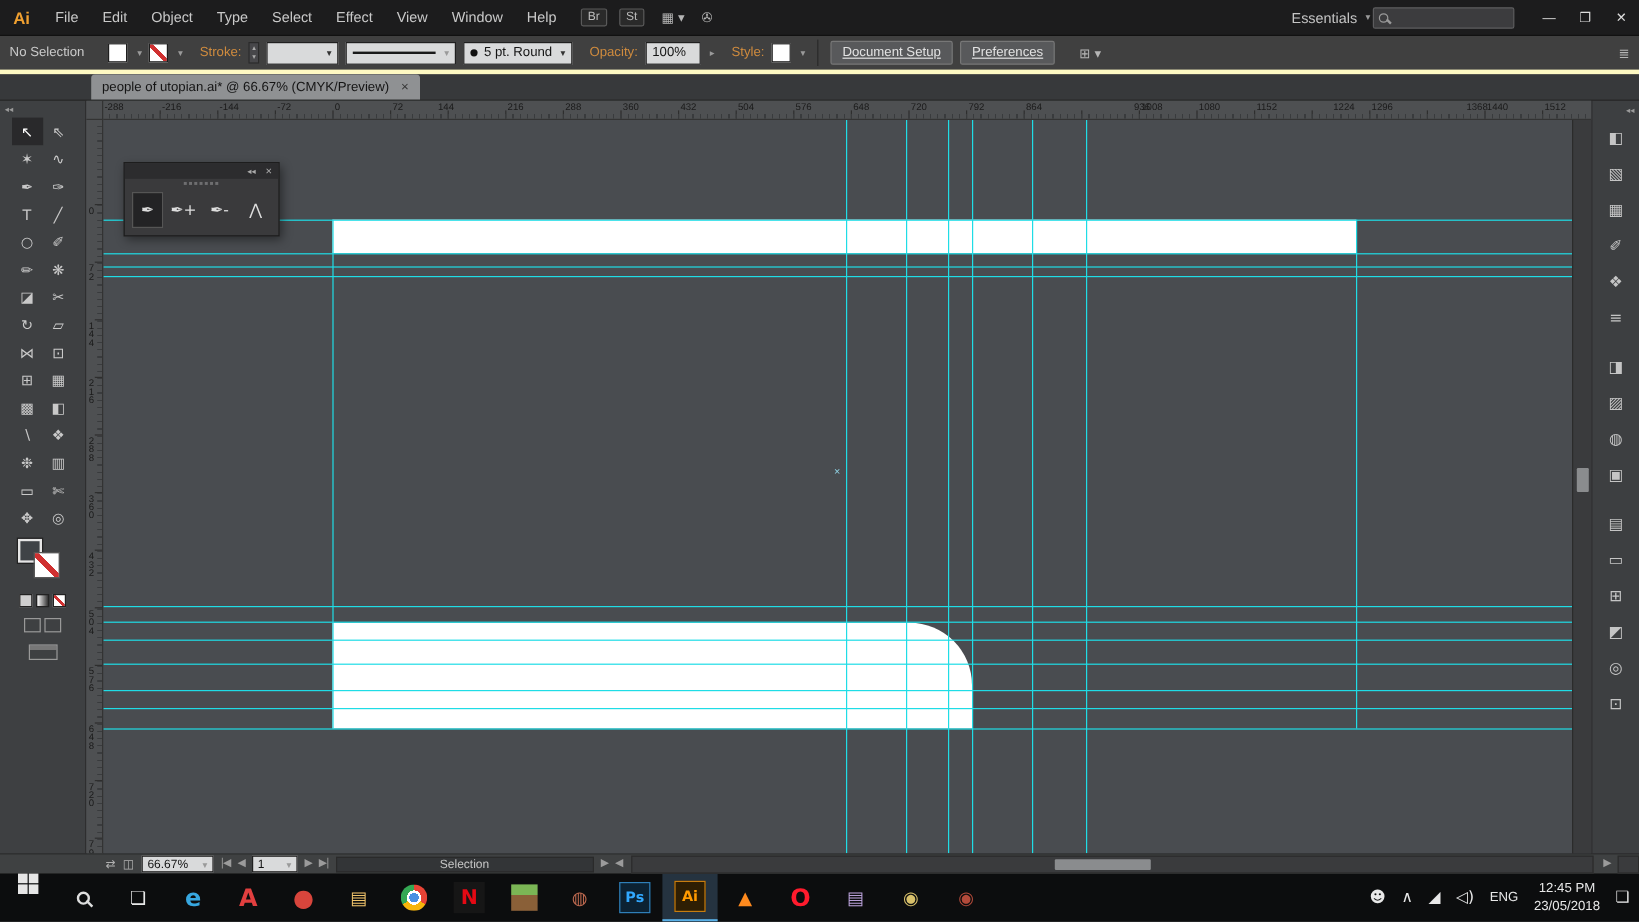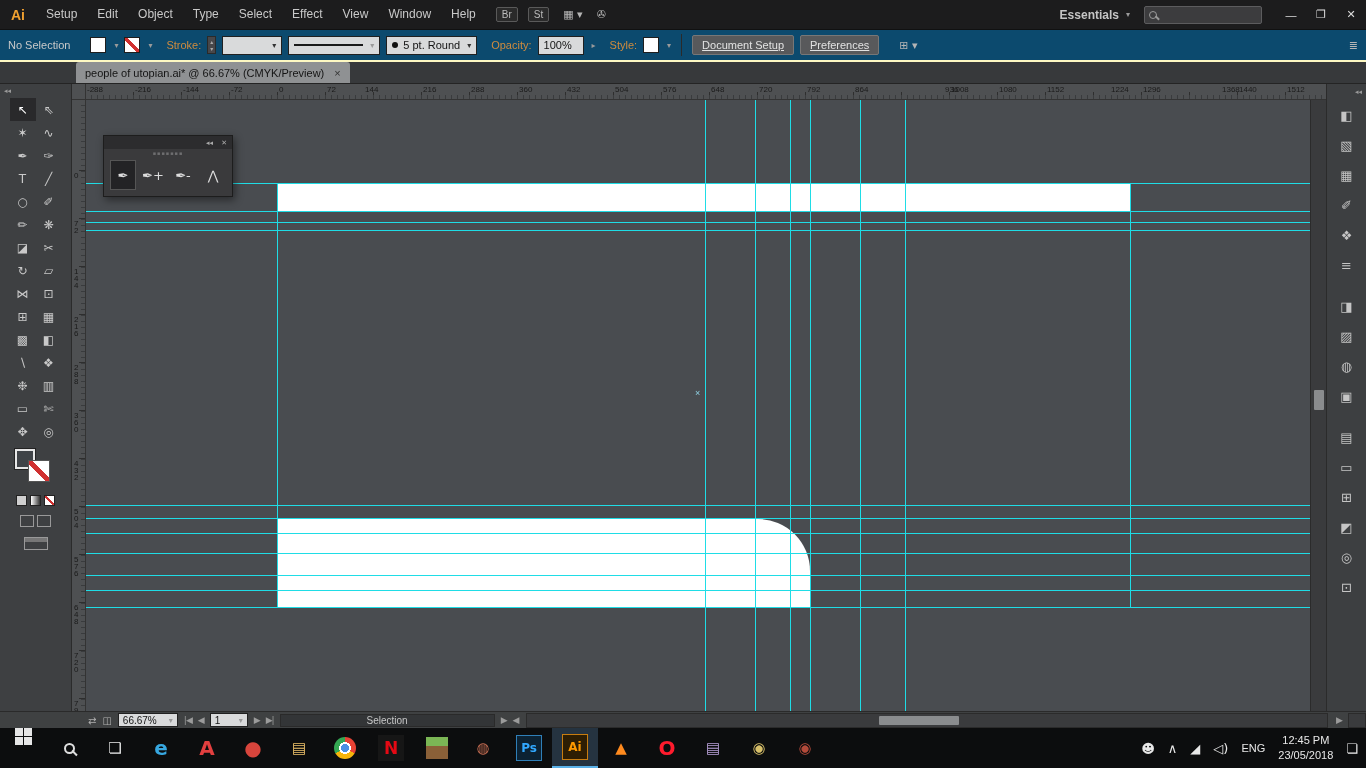--- a/index.html
+++ b/index.html
@@ -10,36 +10,36 @@
   
   .menubar { height:30px; background:#1c1c1d; display:flex; align-items:center;
     color:#c9c9c9; font-size:12px; border-bottom:1px solid #111; }
   .logo { width:36px; text-align:center; color:#f0a030; font-weight:bold; font-size:14px; }
   #menu-items { display:flex; }
   .menu-item { padding:0 10px; line-height:29px; cursor:default; }
   .mini-btn { border:1px solid #5a5a5a; border-radius:2px; padding:1px 5px; font-size:10px;
     margin-left:10px; color:#bbb; background:#2a2a2a; }
   .mb-icon { margin-left:14px; color:#b5b5b5; font-size:11px; }
   .spacer { flex:1; }
-  .ws-switch { display:flex; align-items:center; gap:5px; margin-right:14px; color:#c5c5c5;font-weight:bold; }
+  .ws-switch { display:flex; align-items:center; gap:5px; margin-right:2px; color:#c5c5c5; }
   .searchbox { width:118px; height:18px; background:#3c3c3e; border:1px solid #5c5c5e;
     border-radius:2px; display:flex; align-items:center; padding:0 4px; margin-right:14px; }
   .searchbox input { flex:1; background:transparent; border:none; outline:none;
     color:#ddd; font-size:11px; width:80px; }
   .mag { width:8px; height:8px; border:1.5px solid #9a9a9a; border-radius:50%;
     position:relative; margin-right:4px; flex:none; }
   .mag::after { content:""; position:absolute; width:5px; height:1.5px; background:#9a9a9a;
     transform:rotate(45deg); right:-4px; bottom:-1px; }
   .wctrl { display:flex; }
   .wctrl span { width:30px; height:29px; display:flex; align-items:center;
     justify-content:center; font-size:11px; color:#ddd; }
 
   
-  .controlbar { height:32px; background:#0c4a6e; display:flex; align-items:center;
-    font-size:11px; color:#c9c9c9; border-bottom:2px solid #fef9c3; padding:0 8px; gap:6px; }
+  .controlbar { height:32px; background:#404040; display:flex; align-items:center;
+    font-size:11px; color:#c9c9c9; border-bottom:4px solid #fef9c3; padding:0 8px; gap:6px; }
   .cb-link { color:#cf8b3e; margin-left:8px; }
   .sw { width:16px; height:16px; border:1px solid #1e1e1e; background:#fff; display:inline-block; }
   .sw.stroke-none { background-image:linear-gradient(45deg,transparent 42%,#d03030 42% 58%,transparent 58%); }
   .car { color:#9a9a9a; font-size:8px; margin-left:2px; }
   .spin { display:flex; flex-direction:column; font-size:6px; color:#aaa; line-height:7px;
     border:1px solid #2a2a2a; background:#47474a; padding:1px 2px; }
   .fieldd { background:#d9dadb; color:#141414; border:1px solid #202020; height:19px;
     display:flex; align-items:center; padding:0 5px; gap:5px; }
   .fieldd .car { color:#333; }
   .brushprev { width:92px; height:19px; background:#d9dadb; border:1px solid #202020;
@@ -183,21 +183,21 @@
   .tb-clock { text-align:center; font-size:11px; line-height:1.35; }
 </style>
 </head>
 <body>
 
 <div class="app">
 
   <div class="menubar">
     <div class="logo">Ai</div>
     <div id="menu-items">
-        <span class="menu-item">Setup</span>
+        <span class="menu-item">File</span>
         <span class="menu-item">Edit</span>
         <span class="menu-item">Object</span>
         <span class="menu-item">Type</span>
         <span class="menu-item">Select</span>
         <span class="menu-item">Effect</span>
         <span class="menu-item">View</span>
         <span class="menu-item">Window</span>
         <span class="menu-item">Help</span>
       </div>
     <span class="mini-btn">Br</span>

